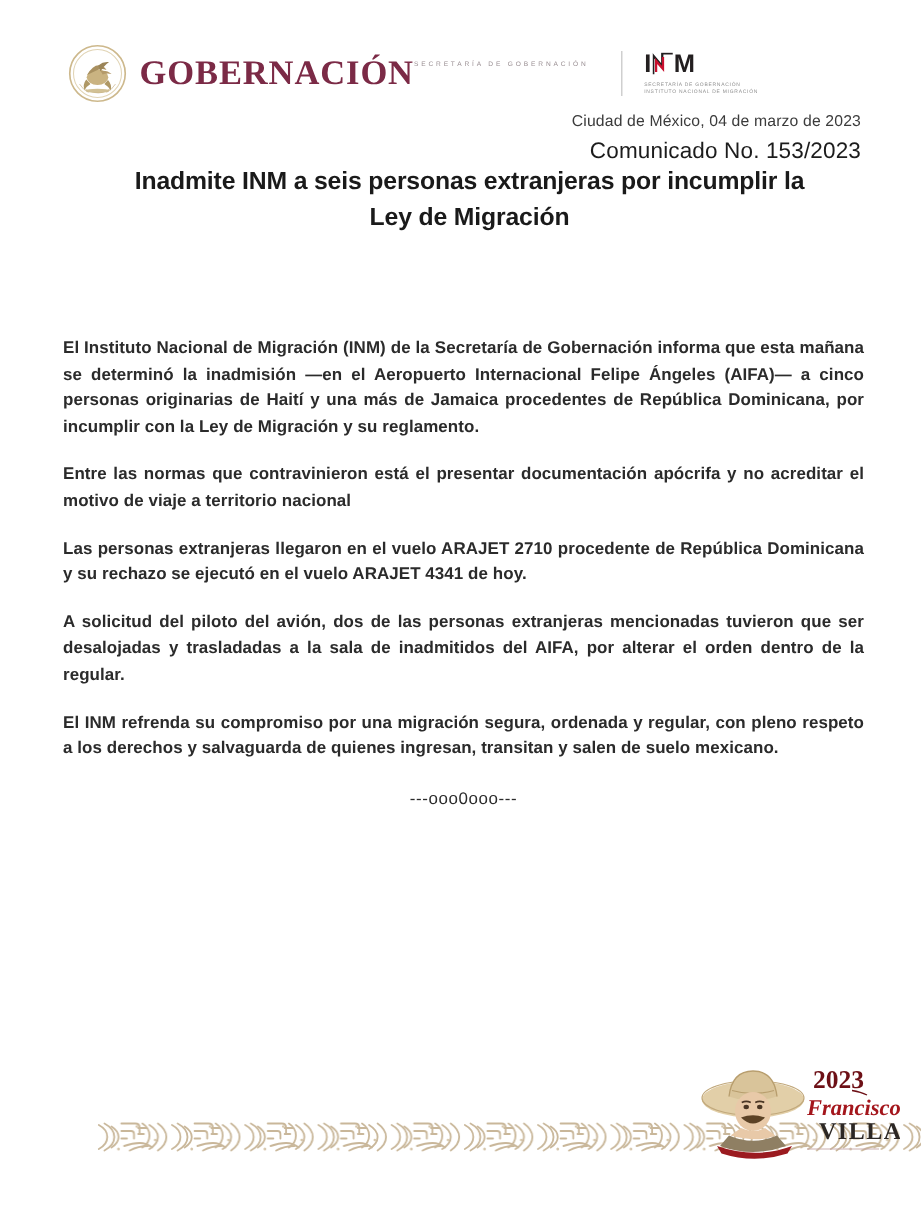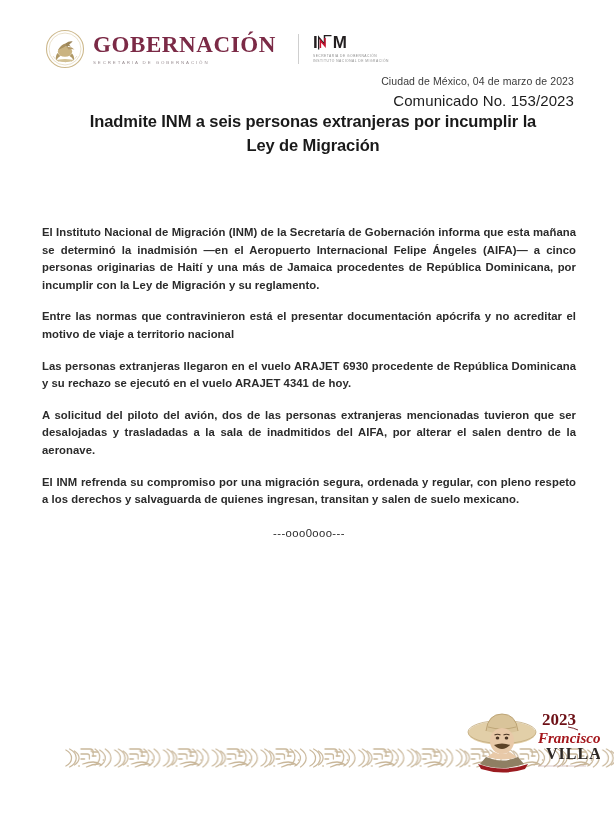--- a/index.html
+++ b/index.html
@@ -35,21 +35,21 @@
     height: 40px;
     flex: 0 0 40px;
     position: relative;
     opacity: 0.92;
   }
   .emblem svg { display: block; width: 40px; height: 40px; }
 
   .gob-block {
     margin-left: 8px;
     display: flex;
-    flex-direction: column;
+    flex-direction: row;
     justify-content: center;
   }
   .gob-title {
     font-family: "Liberation Serif", serif;
     font-size: 23px;
     font-weight: 700;
     letter-spacing: 0.6px;
     color: #7b2a46;
     line-height: 1.02;
   }
@@ -279,22 +279,22 @@
     <div class="d1">Ciudad de México, 04 de marzo de 2023</div>
     <div class="d2">Comunicado No. 153/2023</div>
   </div>
 
   <h1 class="doc-title">Inadmite INM a seis personas extranjeras por incumplir la Ley de Migración</h1>
 
 
   <div class="body-copy">
     <p>El Instituto Nacional de Migración (INM) de la Secretaría de Gobernación informa que esta mañana se determinó la inadmisión —en el Aeropuerto Internacional Felipe Ángeles (AIFA)— a cinco personas originarias de Haití y una más de Jamaica procedentes de República  Dominicana, por incumplir con la Ley de Migración y su reglamento.</p>
     <p>Entre las normas que contravinieron está el presentar documentación apócrifa y no acreditar el motivo de viaje a territorio nacional</p>
-    <p>Las personas extranjeras llegaron en el vuelo ARAJET 6930 procedente de República Dominicana y su rechazo se ejecutó en el vuelo ARAJET 4341 de hoy.</p>
-    <p>A solicitud del piloto del avión, dos de las personas extranjeras mencionadas tuvieron que ser desalojadas y trasladadas a la sala de inadmitidos del AIFA, por alterar el salen dentro de la aeronave.</p>
+    <p>Las personas extranjeras llegaron en el vuelo ARAJET 2710 procedente de República Dominicana y su rechazo se ejecutó en el vuelo ARAJET 4341 de hoy.</p>
+    <p>A solicitud del piloto del avión, dos de las personas extranjeras mencionadas tuvieron que ser desalojadas y trasladadas a la sala de inadmitidos del AIFA, por alterar el orden dentro de la regular.</p>
     <p>El INM refrenda su compromiso por una migración segura, ordenada y regular, con pleno respeto a los derechos y salvaguarda de quienes ingresan, transitan y salen de suelo mexicano.</p>
     <div class="ender">---ooo0ooo---</div>
   </div>
 
   <div class="footer">
 
     <div class="foot-band">
       <svg viewBox="0 0 586 24" preserveAspectRatio="none" xmlns="http://www.w3.org/2000/svg">
         <defs>
           <pattern id="greca" x="0" y="0" width="52" height="24" patternUnits="userSpaceOnUse">

